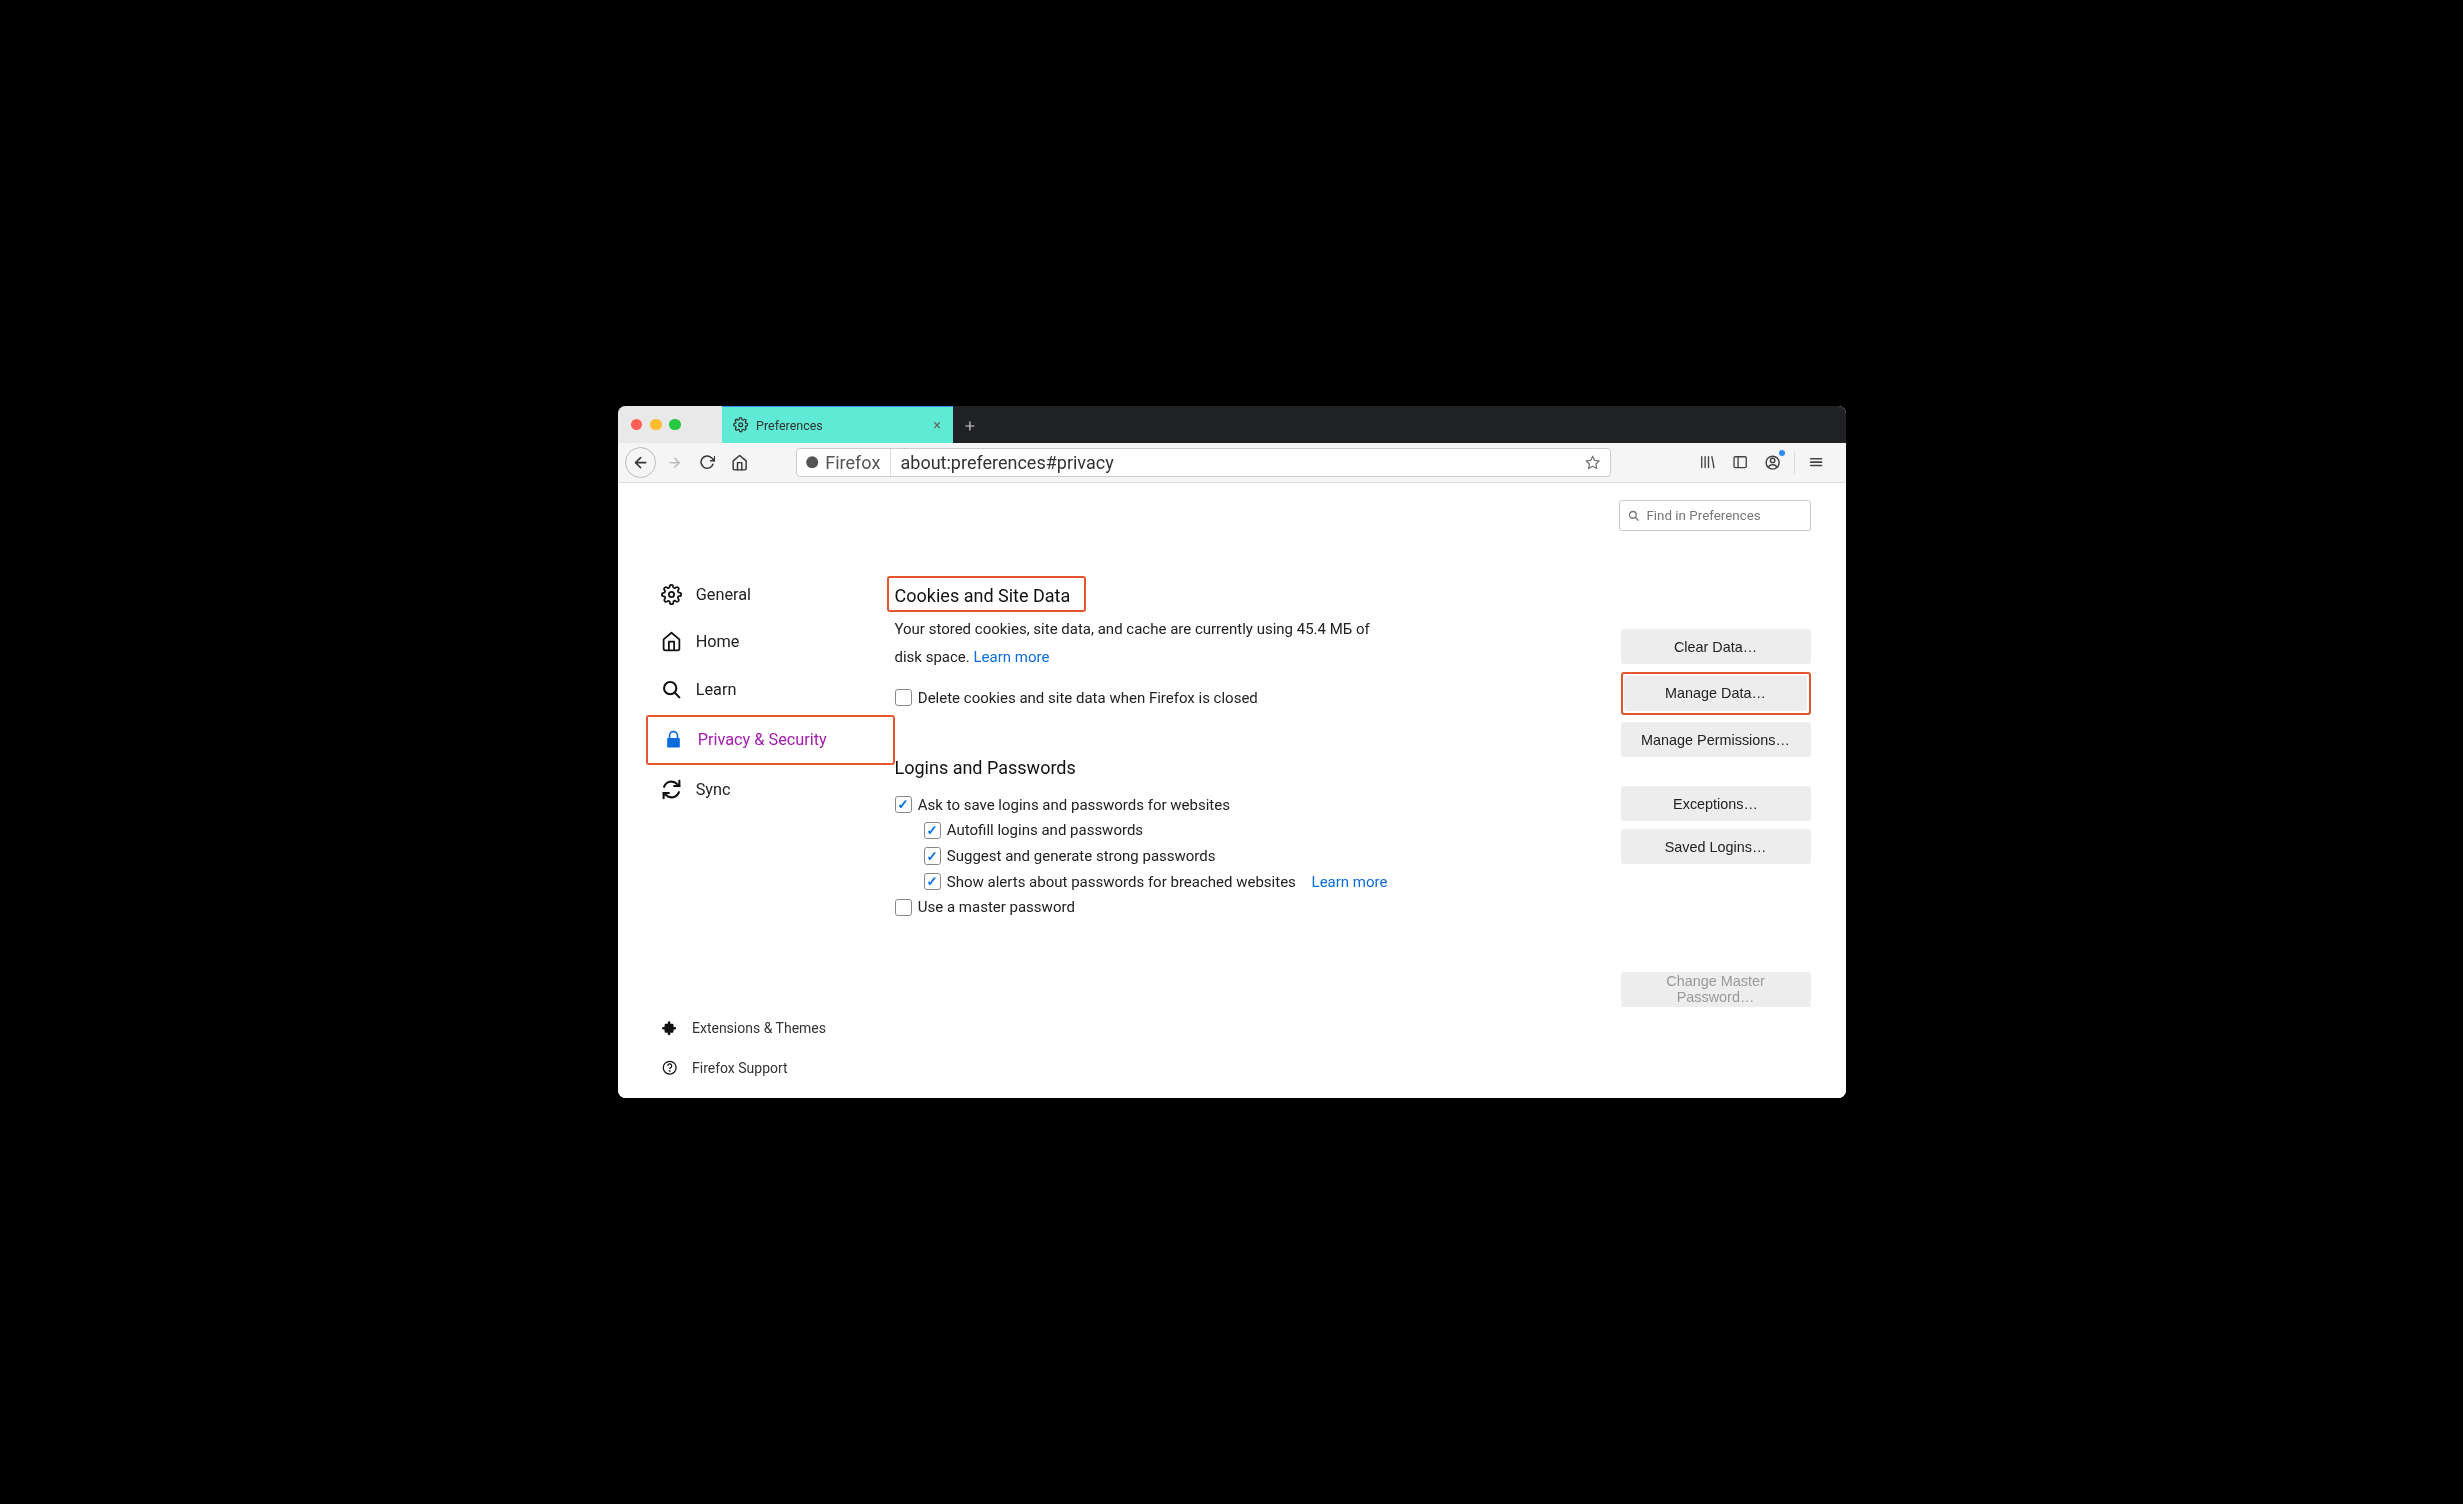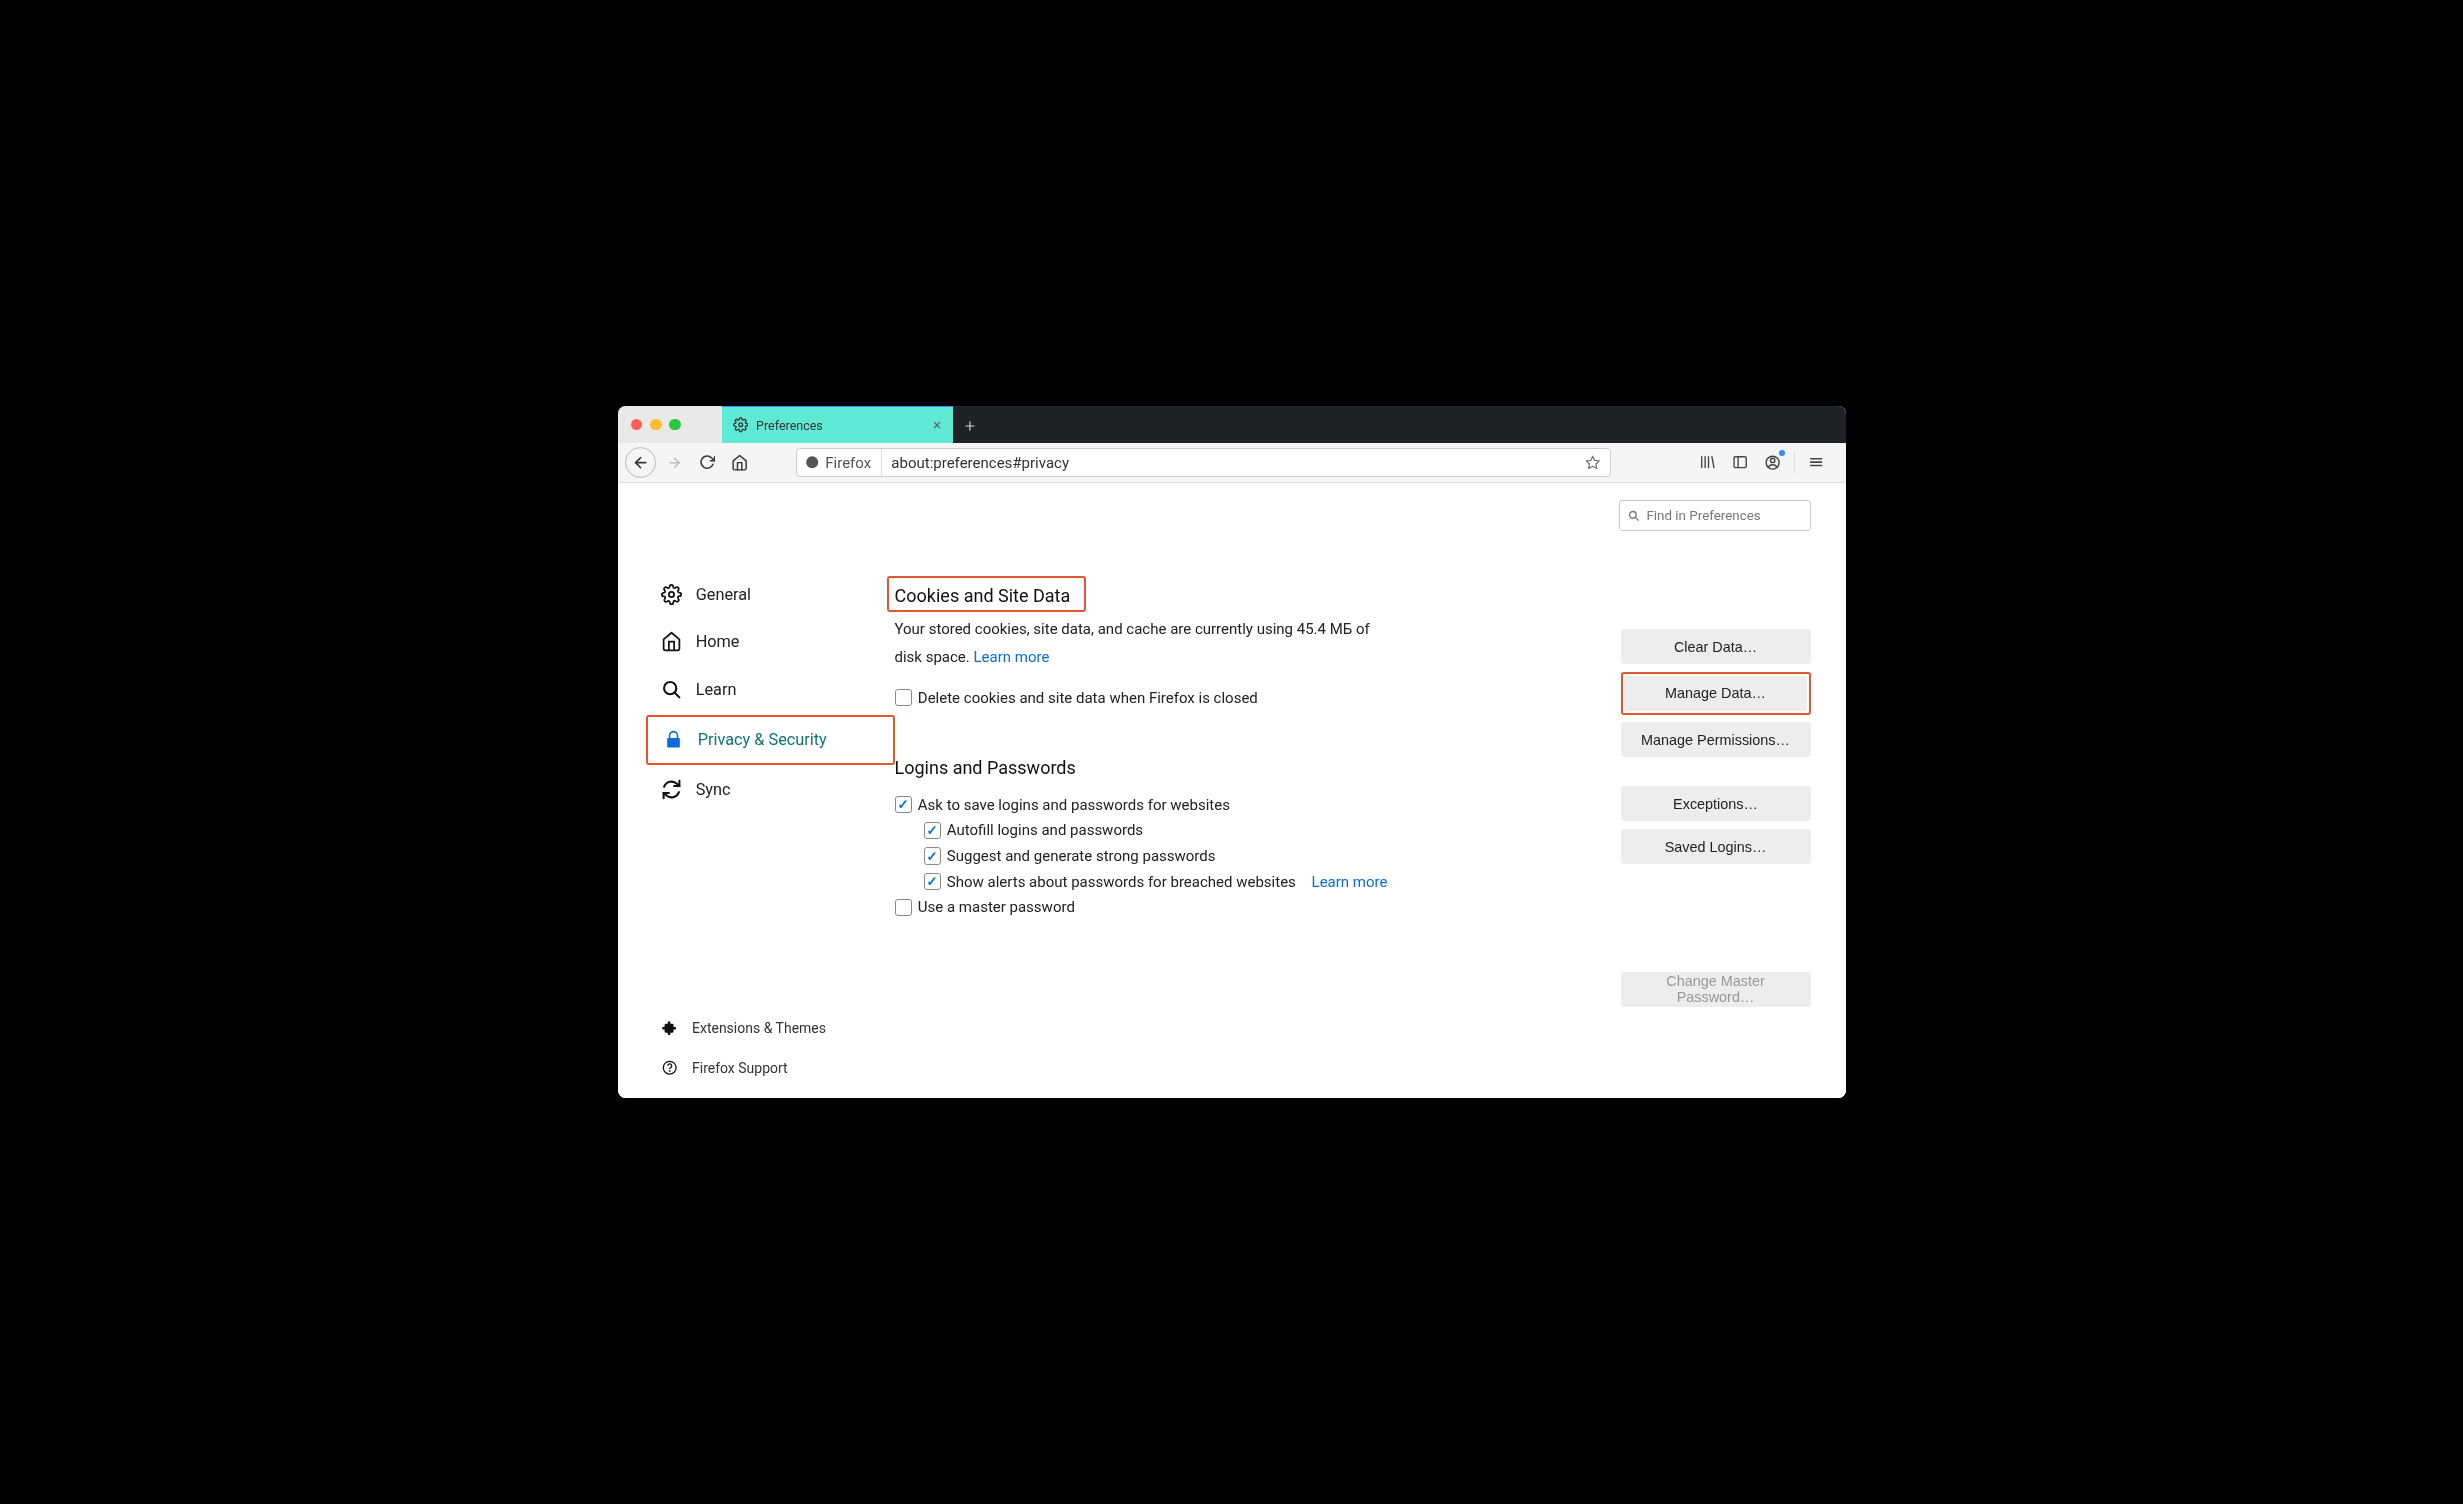--- a/index.html
+++ b/index.html
@@ -82,21 +82,21 @@
   .urlbar {
     flex: 1;
     margin: 0 77px 0 38px;
     height: 29px;
     background: #fff;
     border: 1px solid #ccc;
     border-radius: 3.8px;
     display: flex;
     align-items: center;
     overflow: hidden;
-    font-size: 15px;
+    font-size: 18px;
     color: #333;
   }
   .url-identity {
     border-right: 1px solid #ddd;
     padding: 0 9.6px 0 7.7px;
     height: 100%;
     display: flex;
     align-items: center;
     gap: 5.8px;
     color: #555;
@@ -134,21 +134,21 @@
   .side-item {
     display: flex;
     align-items: center;
     gap: 13.4px;
     height: 46px;
     font-size: 16.3px;
     color: #222;
     cursor: pointer;
     padding: 0 5.8px;
   }
-  .side-item.active { color: #0f766e; }
+  .side-item.active { color: #a21caf; }
   .side-item .ico { width: 21px; height: 21px; display: flex; align-items: center; justify-content: center; }
   .side-sub {
     display: flex;
     align-items: center;
     gap: 13.4px;
     height: 38px;
     font-size: 14px;
     color: #333;
     cursor: pointer;
     padding: 0 5.8px;

